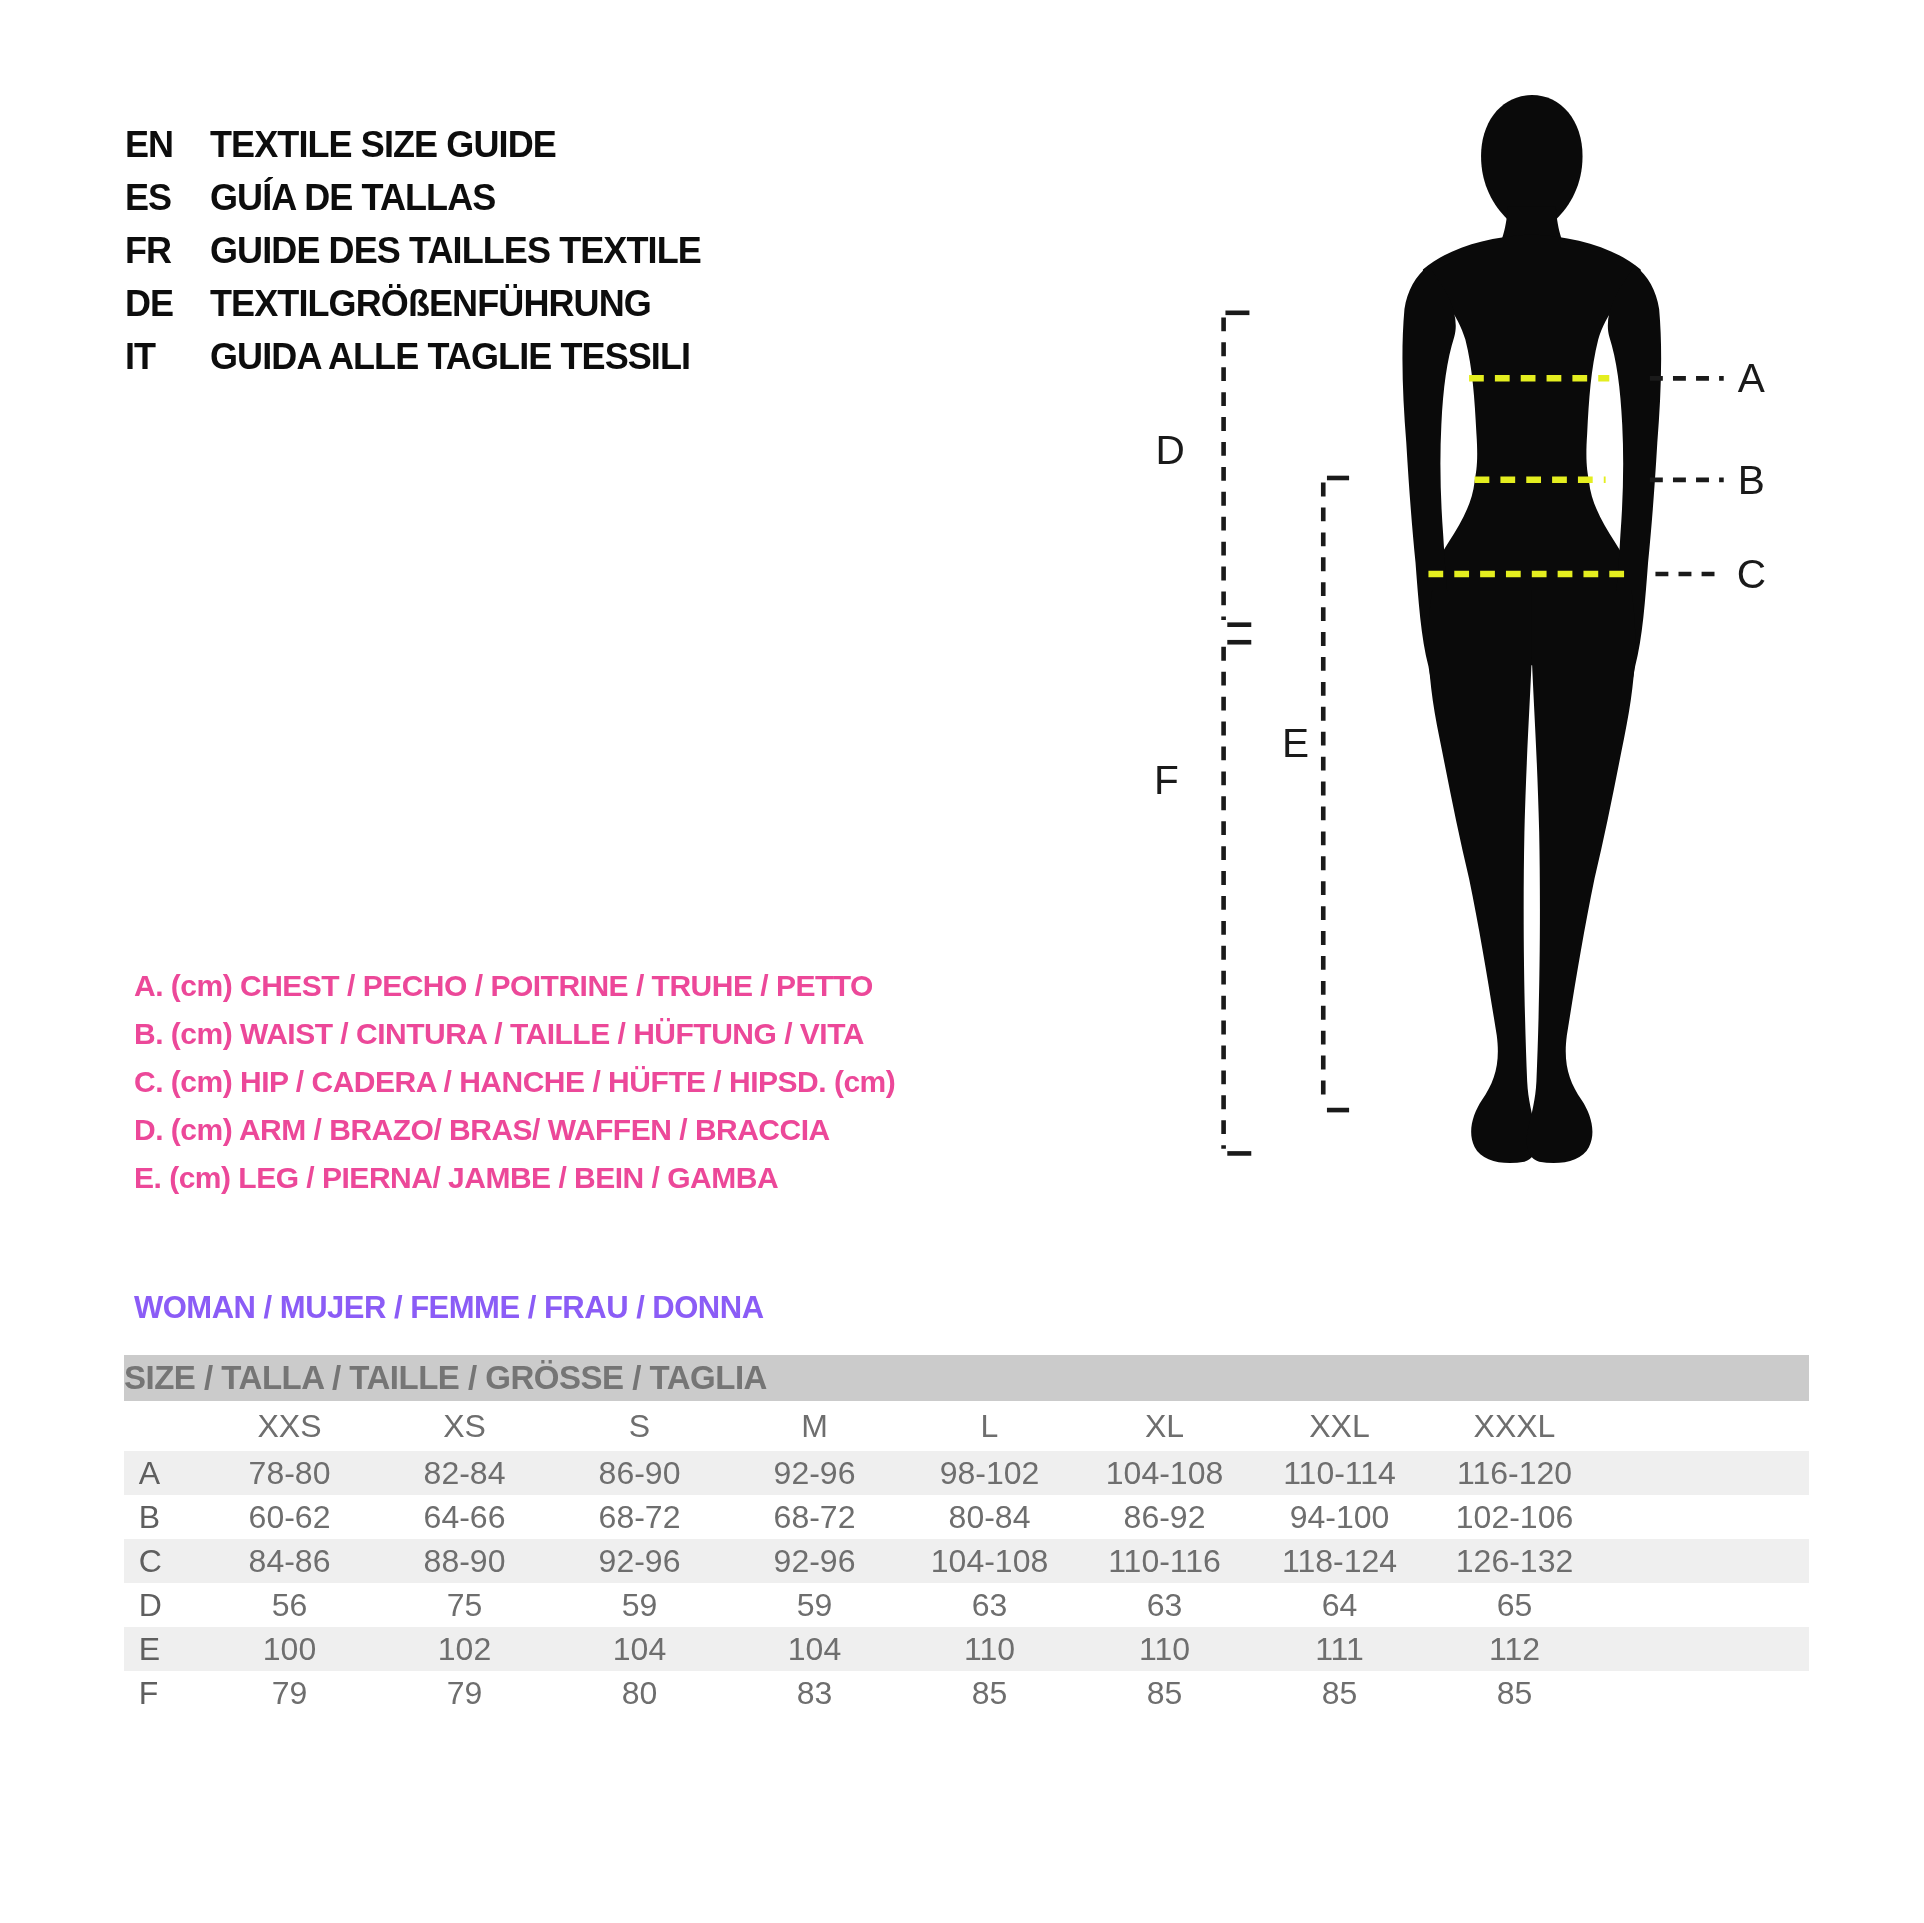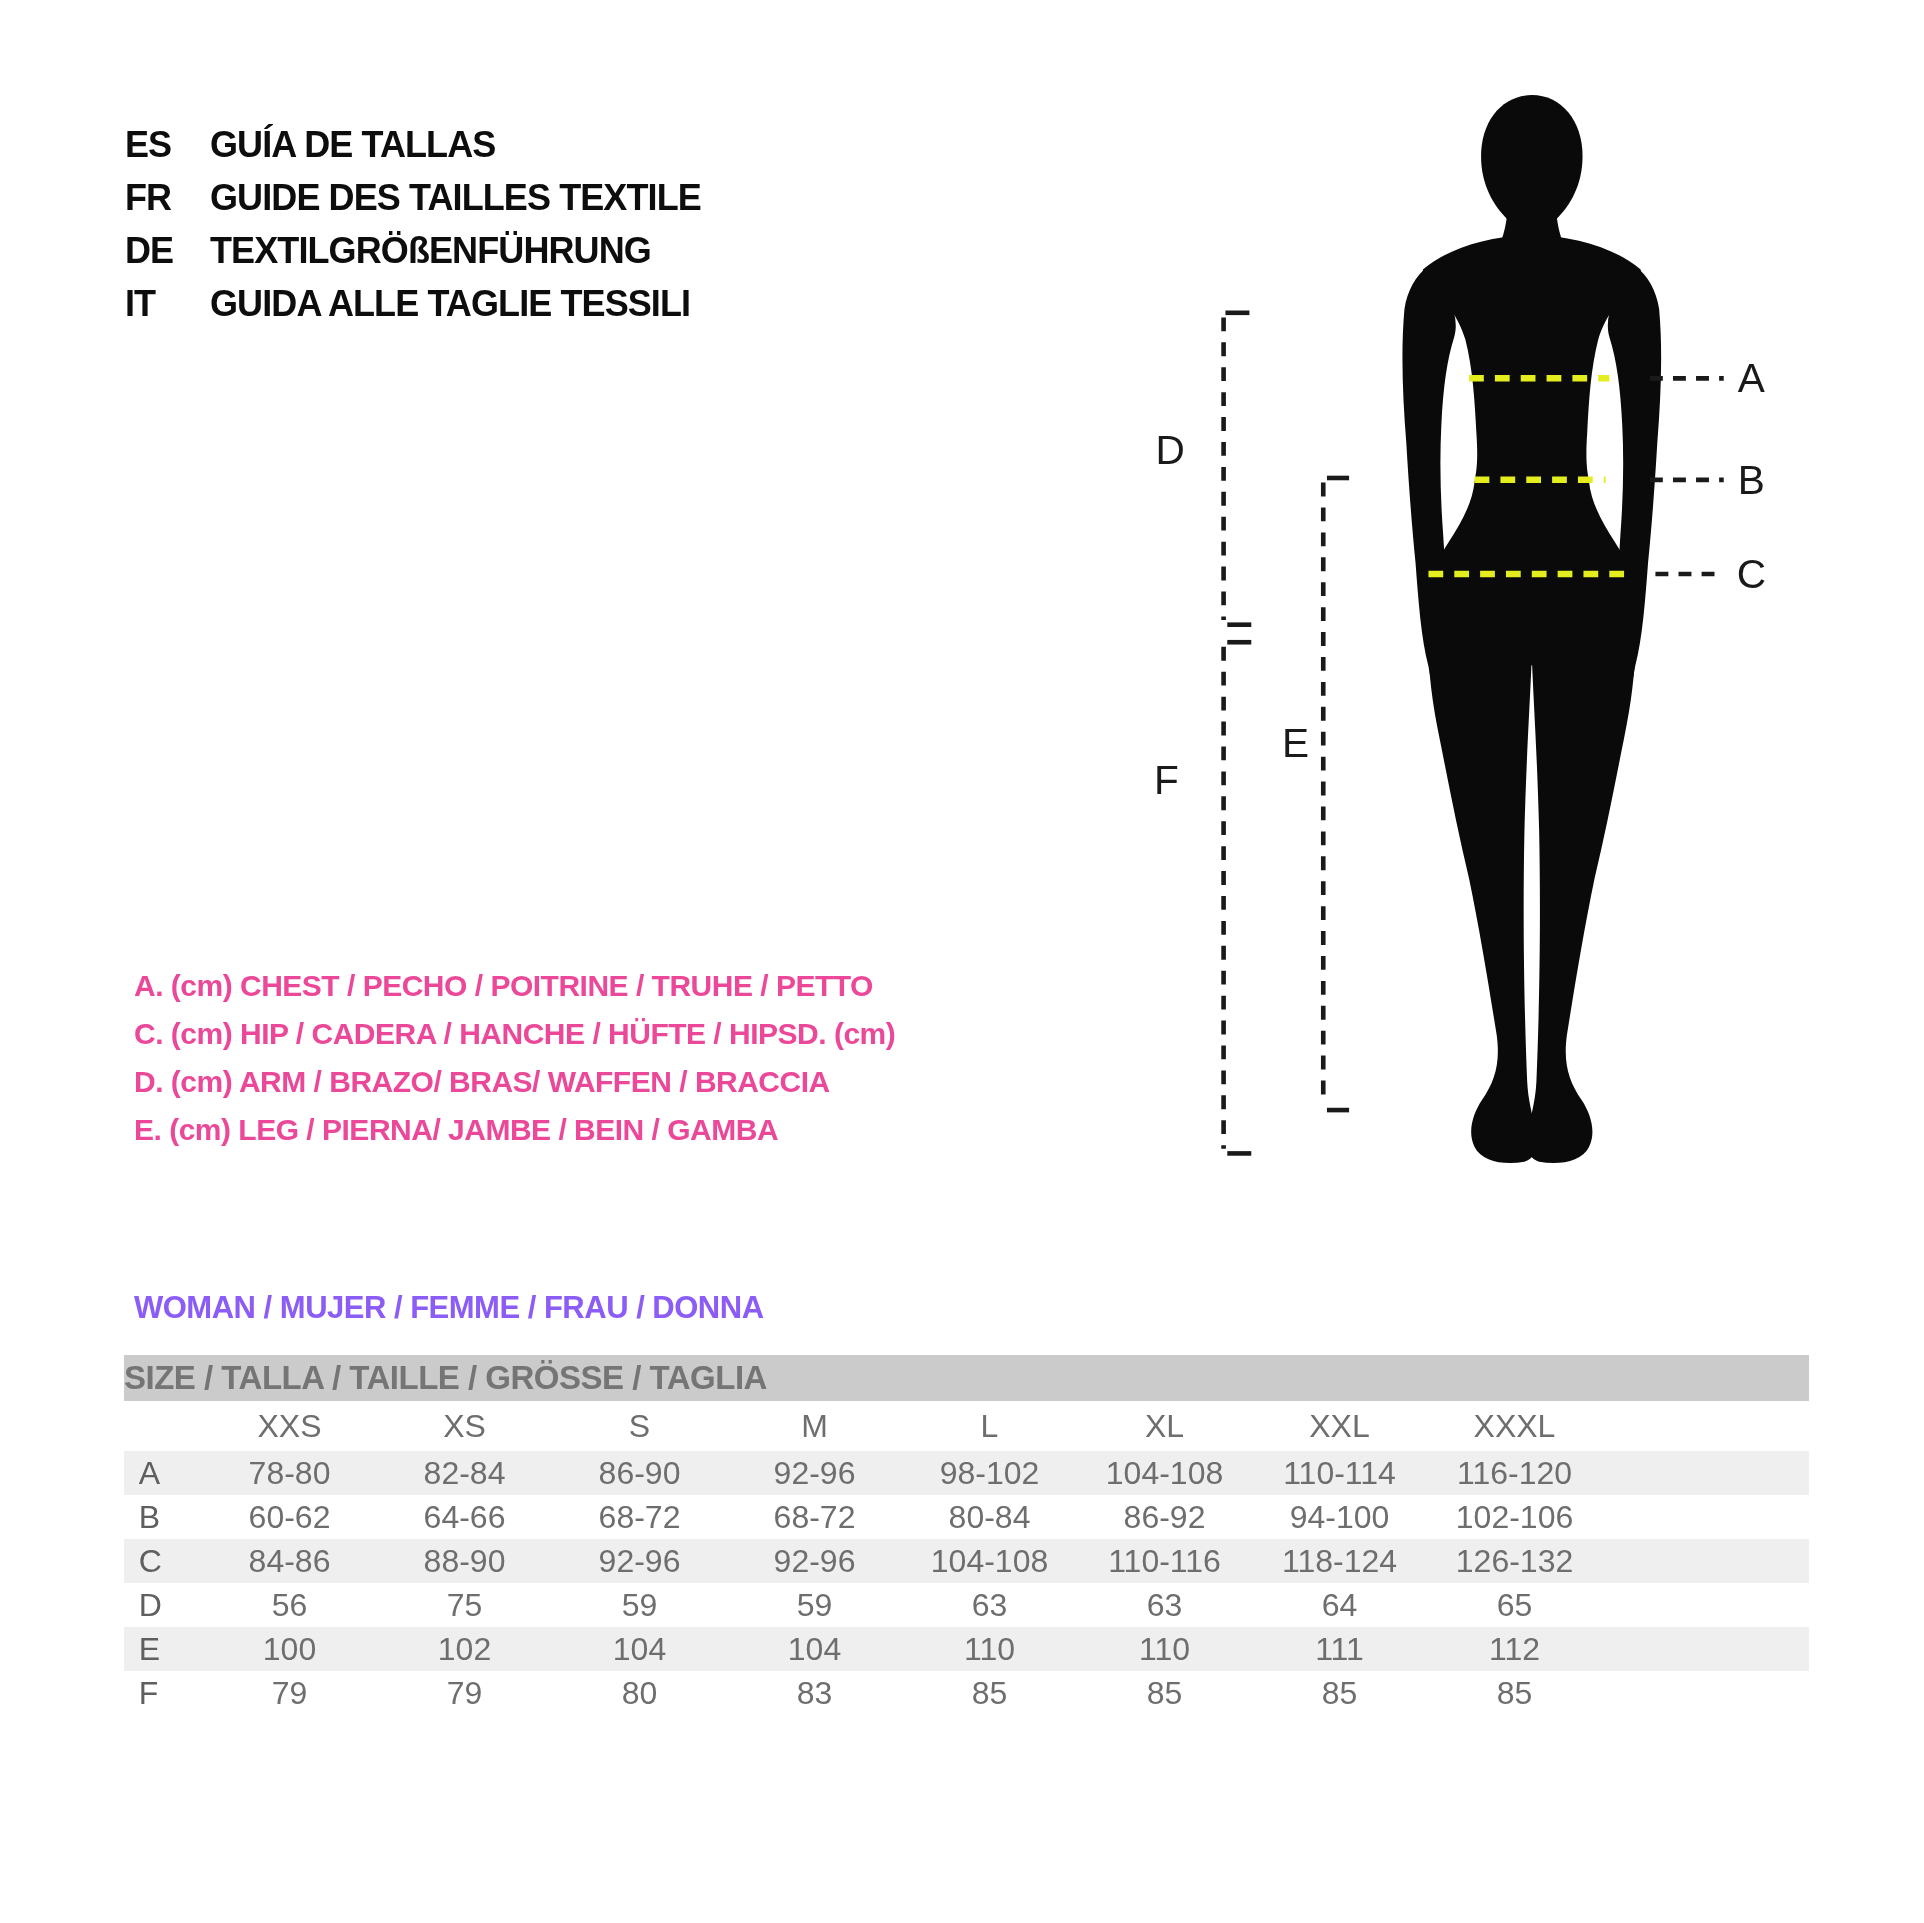--- a/index.html
+++ b/index.html
@@ -39,20 +39,24 @@
   .dash-vert{stroke:#1a1a1a;stroke-width:5;stroke-dasharray:15 12;}
   .tick{stroke:#1a1a1a;stroke-width:5;}
   .dash-yellow{stroke-width:7;stroke-dasharray:16 12;}
 </style>
 </head>
 <body>
 
 <div class="page">
 
   <div class="langs">
+    <div class="lang-row">
+      <span class="lang-code">EN</span>
+      <span class="lang-label">TEXTILE SIZE GUIDE</span>
+    </div>
     <div class="lang-row">
       <span class="lang-code">ES</span>
       <span class="lang-label">GUÍA DE TALLAS</span>
     </div>
     <div class="lang-row">
       <span class="lang-code">FR</span>
       <span class="lang-label">GUIDE DES TAILLES TEXTILE</span>
     </div>
     <div class="lang-row">
       <span class="lang-code">DE</span>
@@ -160,20 +164,21 @@
     <text x="1898" y="425" text-anchor="middle">A</text>
     <text x="1898" y="535" text-anchor="middle">B</text>
     <text x="1898" y="637" text-anchor="middle">C</text>
     <text x="1268" y="503" text-anchor="middle">D</text>
     <text x="1404" y="820" text-anchor="middle">E</text>
     <text x="1264" y="860" text-anchor="middle">F</text>
   </svg>
 
   <div class="legend">
     <div class="legend-line">A. (cm) CHEST / PECHO / POITRINE / TRUHE / PETTO</div>
+    <div class="legend-line">B. (cm) WAIST / CINTURA / TAILLE / HÜFTUNG / VITA</div>
     <div class="legend-line">C. (cm) HIP / CADERA / HANCHE / HÜFTE / HIPSD. (cm)</div>
     <div class="legend-line">D. (cm) ARM / BRAZO/ BRAS/ WAFFEN / BRACCIA</div>
     <div class="legend-line">E. (cm) LEG / PIERNA/ JAMBE / BEIN / GAMBA</div>
   </div>
 
   <div class="gender">WOMAN / MUJER / FEMME / FRAU / DONNA</div>
 
   <div class="size-table">
     <div class="table-bar">
       <span>SIZE / TALLA / TAILLE / GRÖSSE / TAGLIA</span>

